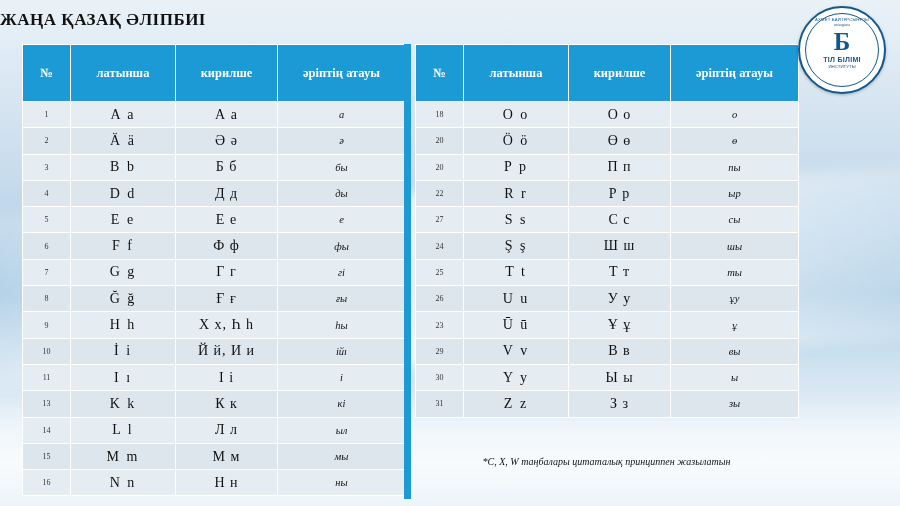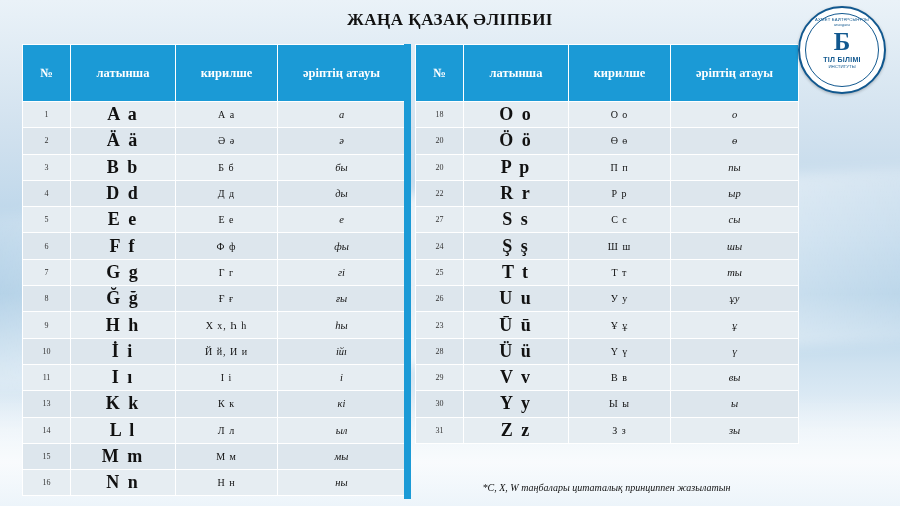--- a/index.html
+++ b/index.html
@@ -42,21 +42,20 @@
     height: 22%;
     background: linear-gradient(180deg, rgba(255,255,255,0) 0%, rgba(255,255,255,0.65) 60%, rgba(236,244,250,0.95) 100%);
     pointer-events: none;
   }
 
   .title {
     position: absolute;
     top: 10px;
     left: 0;
     width: 900px;
-    text-align: center;
     font-family: "Liberation Serif", serif;
     font-weight: bold;
     font-size: 17px;
     letter-spacing: 0.5px;
     color: #111;
     z-index: 5;
   }
 
   .logo {
     position: absolute;
@@ -172,27 +171,27 @@
     color: #111;
   }
   tbody tr:nth-child(even) td { background: #dde6ed; }
 
   td.num {
     font-size: 8px;
     color: #333;
     font-family: "Liberation Serif", serif;
   }
   td.lat {
-    font-size: 18px;
-    font-weight: bold;
+    font-size: 14px;
+    font-weight: normal;
     font-family: "Liberation Serif", serif;
     letter-spacing: 2px;
   }
   td.cyr {
-    font-size: 10px;
+    font-size: 14px;
     font-family: "Liberation Serif", serif;
     letter-spacing: 1px;
   }
   td.nm {
     font-size: 10.5px;
     font-style: italic;
     font-family: "Liberation Serif", serif;
   }
 
   .note {
@@ -413,26 +412,20 @@
               <td class="cyr">У у</td>
               <td class="nm">ұу</td>
             </tr>
             <tr>
               <td class="num">23</td>
               <td class="lat">Ū ū</td>
               <td class="cyr">Ұ ұ</td>
               <td class="nm">ұ</td>
             </tr>
             <tr>
-              <td class="num">28</td>
-              <td class="lat">Ü ü</td>
-              <td class="cyr">Ү ү</td>
-              <td class="nm">ү</td>
-            </tr>
-            <tr>
               <td class="num">29</td>
               <td class="lat">V v</td>
               <td class="cyr">В в</td>
               <td class="nm">вы</td>
             </tr>
             <tr>
               <td class="num">30</td>
               <td class="lat">Y y</td>
               <td class="cyr">Ы ы</td>
               <td class="nm">ы</td>

